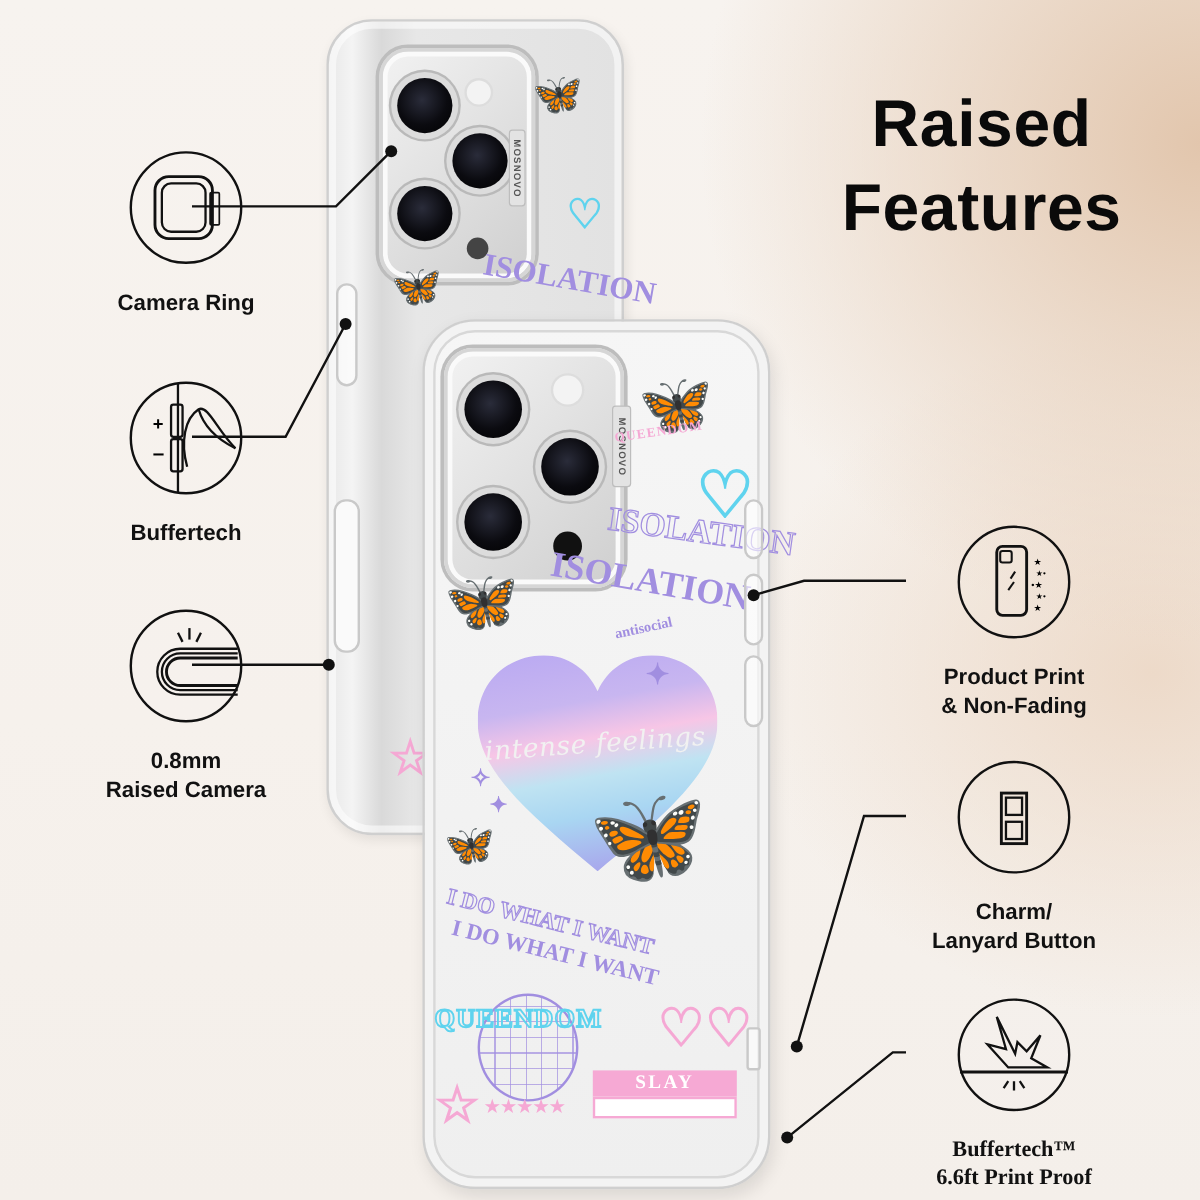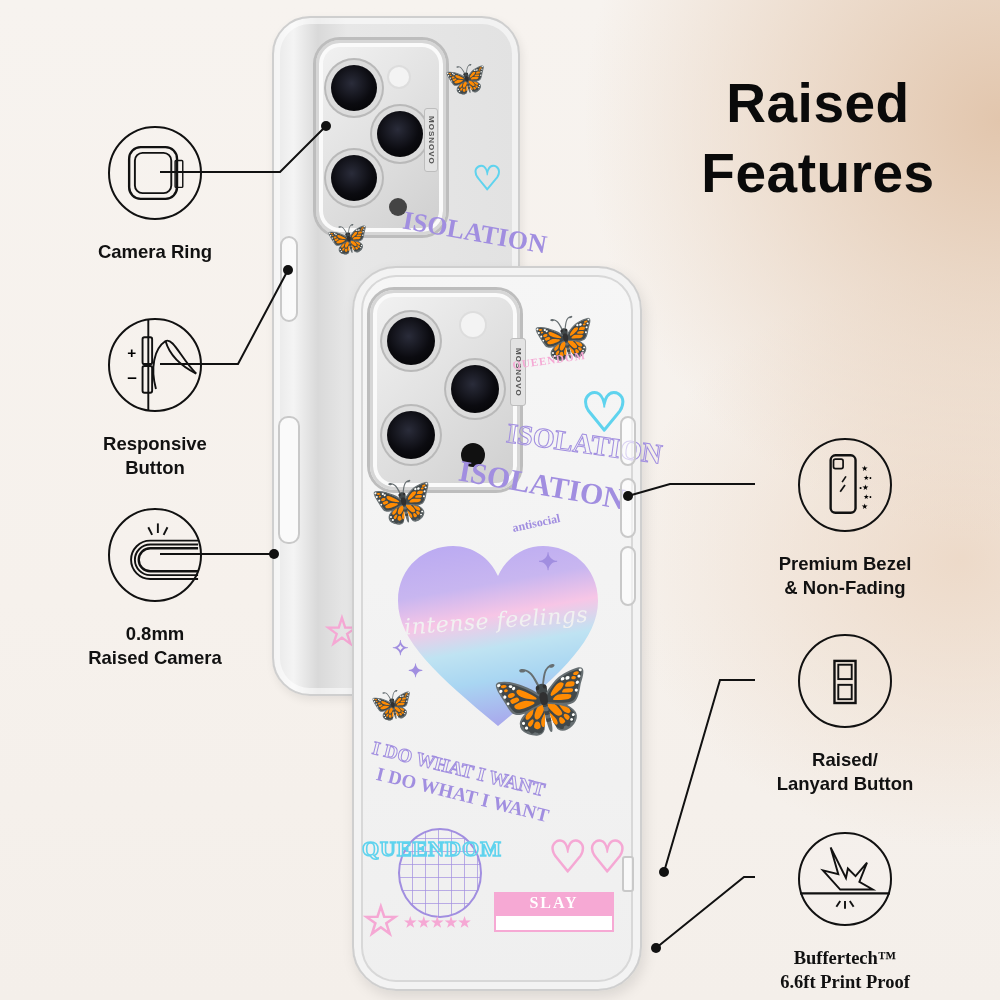--- a/index.html
+++ b/index.html
@@ -190,22 +190,21 @@
           <line x1="40" y1="0" x2="40" y2="94" stroke="#111" stroke-width="2"></line>
           <rect x="34" y="18" width="10" height="28" rx="2" fill="none" stroke="#111" stroke-width="2"></rect>
           <rect x="34" y="48" width="10" height="28" rx="2" fill="none" stroke="#111" stroke-width="2"></rect>
           <text x="18" y="40" font-size="16" font-family="Liberation Sans, sans-serif" font-weight="700">+</text>
           <text x="18" y="66" font-size="18" font-family="Liberation Sans, sans-serif" font-weight="700">–</text>
           <path d="M48 72 C 42 50, 46 30, 58 22 C 66 18, 74 40, 90 56" fill="none" stroke="#111" stroke-width="2"></path>
           <path d="M58 22 C 62 36, 74 48, 90 56" fill="none" stroke="#111" stroke-width="2"></path>
         </svg>
     </div>
     <div class="label">
-      <div>Responsive</div>
-      <div>Button</div>
+      <div>Buffertech</div>
     </div>
   </div>
 
   <div class="feature f-left" style="left:65px; top:508px;">
     <div class="icon-circle">
       <svg viewBox="0 0 94 94">
           <path d="M92 40 H 42 A 12 12 0 0 0 42 64 H 92" fill="none" stroke="#111" stroke-width="2.5"></path>
           <path d="M92 36 H 42 A 16 16 0 0 0 42 68 H 92" fill="none" stroke="#111" stroke-width="2"></path>
           <path d="M92 32 H 42 A 20 20 0 0 0 42 72 H 92" fill="none" stroke="#111" stroke-width="2"></path>
           <line x1="40" y1="18" x2="44" y2="26" stroke="#111" stroke-width="2"></line>
@@ -227,35 +226,35 @@
           <line x1="44" y1="44" x2="48" y2="38" stroke="#111" stroke-width="1.8"></line>
           <line x1="42" y1="54" x2="47" y2="47" stroke="#111" stroke-width="1.8"></line>
           <text x="64" y="32" font-size="8">★</text>
           <text x="66" y="42" font-size="7">★•</text>
           <text x="62" y="52" font-size="8">•★</text>
           <text x="66" y="62" font-size="7">★•</text>
           <text x="64" y="72" font-size="8">★</text>
         </svg>
     </div>
     <div class="label">
-      <div>Premium Bezel</div>
+      <div>Product Print</div>
       <div>&amp; Non-Fading</div>
     </div>
   </div>
 
   <div class="feature f-right" style="left:755px; top:634px;">
     <div class="icon-circle">
       <svg viewBox="0 0 94 94">
           <rect x="36" y="26" width="22" height="44" fill="none" stroke="#111" stroke-width="2.5"></rect>
           <rect x="40" y="30" width="14" height="15" fill="none" stroke="#111" stroke-width="2"></rect>
           <rect x="40" y="51" width="14" height="15" fill="none" stroke="#111" stroke-width="2"></rect>
         </svg>
     </div>
     <div class="label">
-      <div>Raised/</div>
+      <div>Charm/</div>
       <div>Lanyard Button</div>
     </div>
   </div>
 
   <div class="feature f-right" style="left:755px; top:832px;font-family:Liberation Serif, serif;">
     <div class="icon-circle">
       <svg viewBox="0 0 94 94">
           <line x1="0" y1="62" x2="94" y2="62" stroke="#111" stroke-width="2.5"></line>
           <path d="M24 38 L 40 42 L 32 14 L 48 46 L 50 36 L 58 44 L 70 30 L 62 50 L 76 58 L 42 58 Z" fill="none" stroke="#111" stroke-width="2"></path>
           <line x1="38" y1="76" x2="42" y2="70" stroke="#111" stroke-width="2"></line>

